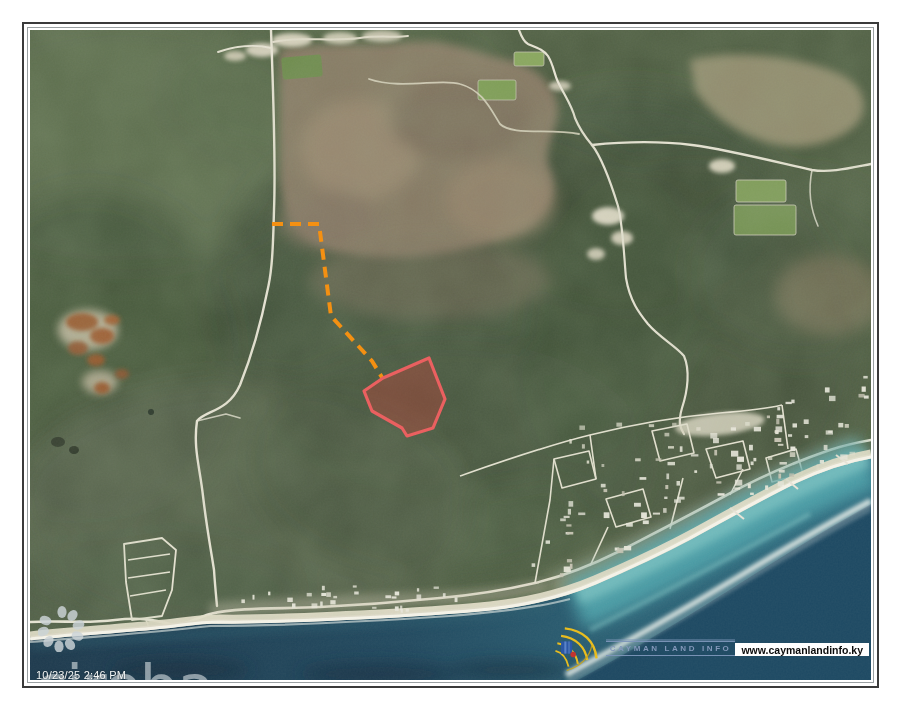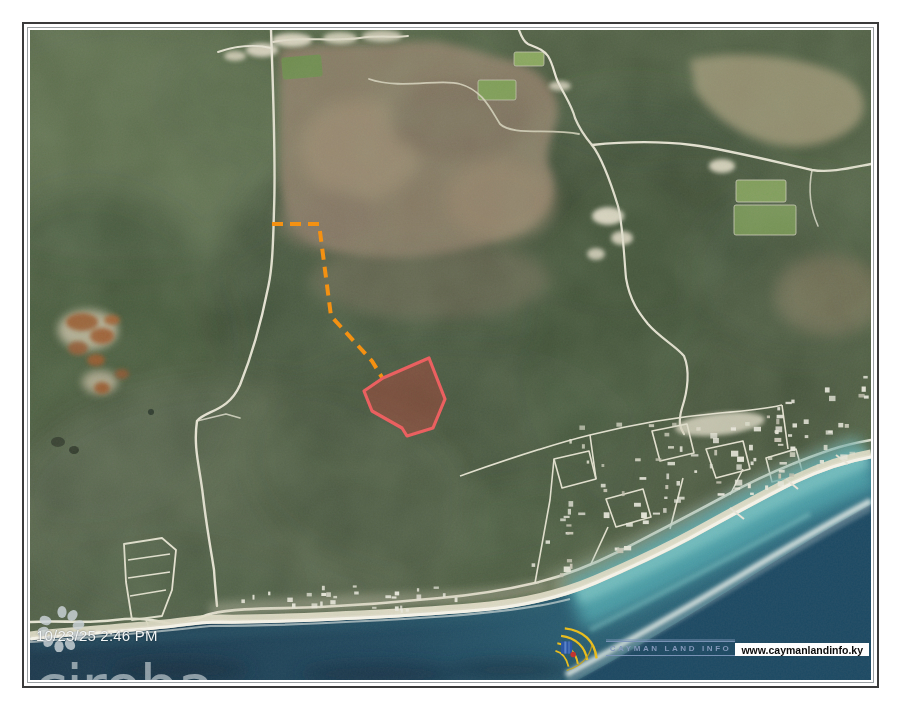--- a/index.html
+++ b/index.html
@@ -3,21 +3,21 @@
 <meta charset="utf-8">
 <style>
   html,body{margin:0;padding:0;background:#ffffff;}
   body{width:905px;height:710px;position:relative;font-family:"Liberation Sans",sans-serif;overflow:hidden;}
   .outer-frame{position:absolute;left:22px;top:22px;width:853px;height:662px;border:2px solid #3a3a3a;background:#ffffff;}
   .inner-frame{position:absolute;left:3px;top:3px;right:3px;bottom:3px;border:1px solid #9aa0a2;}
   .map-wrap{position:absolute;left:2px;top:2px;width:841px;height:650px;overflow:hidden;background:#4d5c41;}
   .map-wrap svg.scene{position:absolute;left:0;top:0;}
   .wm-brand{position:absolute;left:4px;top:632px;font-family:"DejaVu Sans",sans-serif;font-size:62px;line-height:52px;font-weight:normal;letter-spacing:-2px;color:rgba(235,241,243,0.55);user-select:none;}
   .wm-flower{position:absolute;left:8px;top:576px;}
-  .wm-time{position:absolute;left:6px;top:597px;font-size:15px;color:#f3f6f6;text-shadow:0 0 2px rgba(0,0,0,.55);letter-spacing:.2px;}
+  .wm-time{position:absolute;left:6px;top:639px;font-size:11px;color:#f3f6f6;text-shadow:0 0 2px rgba(0,0,0,.55);letter-spacing:.2px;}
   .provider{position:absolute;right:2px;bottom:5px;display:flex;align-items:center;}
   .provider .txt{display:flex;flex-direction:row;align-items:center;margin-left:2px;}
   .provider .name{font-size:8px;font-weight:bold;letter-spacing:2.6px;color:#8398ba;text-align:center;white-space:nowrap;padding:2px 4px;border-top:1px solid rgba(125,150,185,.95);border-bottom:1px solid rgba(125,150,185,.95);box-shadow:0 -2px 0 rgba(125,150,185,.45);}
   .provider .url{margin-top:3px;background:#ffffff;color:#0c0c0c;font-size:10.5px;font-weight:bold;text-align:center;padding:1px 6px 0 6px;white-space:nowrap;}
 </style>
 </head>
 <body>
 
 <div class="outer-frame">
  <div class="inner-frame">

